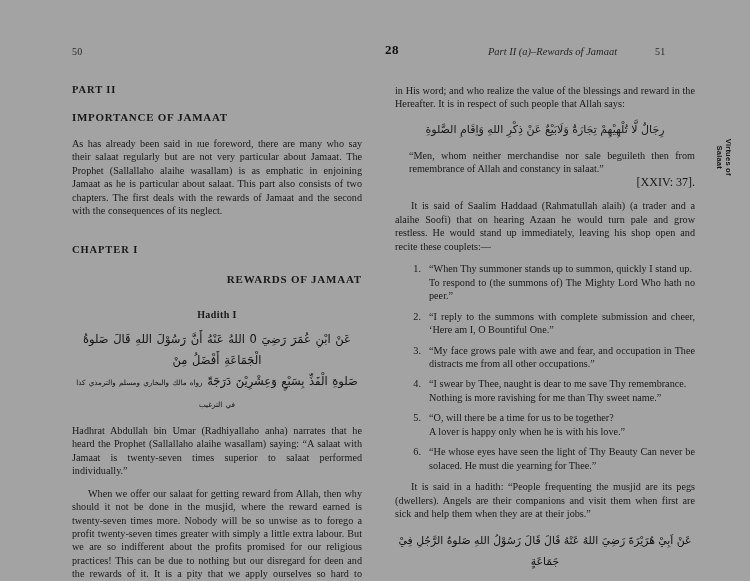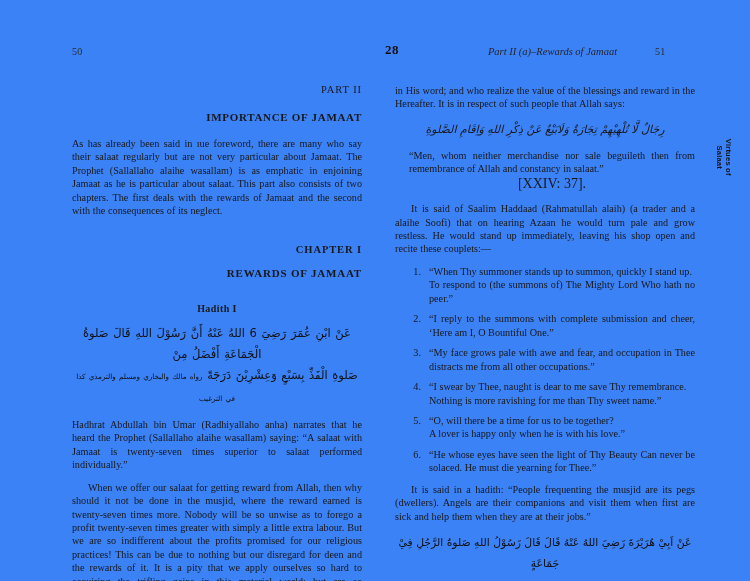--- a/index.html
+++ b/index.html
@@ -13,21 +13,21 @@
     position: relative;
     overflow: hidden;
     font-family: "Liberation Serif", "DejaVu Serif", serif;
     color: #18181a;
     -webkit-font-smoothing: antialiased;
   }
 
   .page-spread {
     position: absolute;
     inset: 0;
-    background: #3b82f6;
+    background: #a3a3a3;
   }
 
   
   .folio-left {
     position: absolute;
     left: 72px;
     top: 46px;
     font-size: 10px;
     letter-spacing: .3px;
     color: #2a2a2c;
@@ -69,39 +69,39 @@
   .col-left {
     left: 72px;
     width: 290px;
   }
   .col-right {
     left: 395px;
     width: 300px;
   }
 
   .hd-part {
-    text-align: right;
-    font-weight: normal;
+    text-align: left;
+    font-weight: bold;
     font-size: 10.5px;
     letter-spacing: .9px;
     margin: 0 0 16px 0;
   }
   .hd-section {
-    text-align: right;
+    text-align: left;
     font-weight: bold;
     font-size: 11px;
     letter-spacing: .7px;
     margin: 0 0 14px 0;
   }
   .hd-chapter {
-    text-align: right;
+    text-align: left;
     font-weight: bold;
     font-size: 10.5px;
     letter-spacing: .9px;
-    margin: 26px 0 12px 0;
+    margin: 26px 0 18px 0;
   }
   .hd-chapter-title {
     text-align: right;
     font-size: 11px;
     letter-spacing: .8px;
     margin: 0 0 20px 0;
   }
   .hd-hadith {
     text-align: center;
     font-weight: bold;
@@ -145,35 +145,34 @@
     color: #111113;
     margin: 2px 0 8px 0;
   }
   .arabic-verse {
     direction: rtl;
     text-align: center;
     font-family: "DejaVu Sans", sans-serif;
     font-size: 11px;
     line-height: 1.8;
     margin: 4px 0 9px 0;
-    font-style: italic;
   }
 
   
   .blockquote {
     margin: 0 0 9px 14px;
     font-size: 10.2px;
     line-height: 1.32;
     text-align: justify;
     text-indent: 0;
   }
   .verse-ref {
     display: block;
-    text-align: center;
-    font-size: 14px;
+    text-align: right;
+    font-size: 12px;
     margin-top: -1px;
   }
 
   
   ol.couplets {
     list-style: none;
     margin: 6px 0 8px 0;
     padding: 0 0 0 34px;
   }
   ol.couplets > li {
@@ -243,21 +242,21 @@
     <h2 class="hd-section">IMPORTANCE OF JAMAAT</h2>
 
     <p class="body noindent">As has already been said in ıue foreword, there are many who say their salaat regularly but are not very particular about Jamaat. The Prophet (Sallallaho alaihe wasallam) is as emphatic in enjoining Jamaat as he is particular about salaat. This part also consists of two chapters. The first deals with the rewards of Jamaat and the second with the consequences of its neglect.</p>
 
     <h2 class="hd-chapter">CHAPTER I</h2>
     <h3 class="hd-chapter-title">REWARDS OF JAMAAT</h3>
 
     <h4 class="hd-hadith">Hadith I</h4>
 
     <div class="arabic">
-      <div>عَنْ ابْنِ عُمَرَ رَضِيَ 6 اللهُ عَنْهُ أَنَّ رَسُوْلَ اللهِ قَالَ صَلوةُ الْجَمَاعَةِ أَفْضَلُ مِنْ</div>
+      <div>عَنْ ابْنِ عُمَرَ رَضِيَ 0 اللهُ عَنْهُ أَنَّ رَسُوْلَ اللهِ قَالَ صَلوةُ الْجَمَاعَةِ أَفْضَلُ مِنْ</div>
       <div>
         <span>صَلوةِ الْفَذِّ بِسَبْعٍ وَعِشْرِيْنَ دَرَجَةً</span>
         <span class="tiny">رواه مالك والبخاري ومسلم والترمذي كذا في الترغيب</span>
       </div>
     </div>
 
     <p class="body noindent">Hadhrat Abdullah bin Umar (Radhiyallaho anha) narrates that he heard the Prophet (Sallallaho alaihe wasallam) saying: “A salaat with Jamaat is twenty-seven times superior to salaat performed individually.”</p>
 
     <p class="body">When we offer our salaat for getting reward from Allah, then why should it not be done in the musjid, where the reward earned is twenty-seven times more. Nobody will be so unwise as to forego a profit twenty-seven times greater with simply a little extra labour. But we are so indifferent about the profits promised for our religious practices! This can be due to nothing but our disregard for deen and the rewards of it. It is a pity that we apply ourselves so hard to acquiring the trifling gains in this material world; but are so unmindful of the gains in the Hereafter, which yield twenty-seven times more with a little extra effort. We often argue that for going to the musjid for Jamaat we have to close the shop and will thus lose business. These pretexts and others of the kind cannot stand in the way of those who have perfect faith in the Greatness of Allah, and</p>
   </div>

